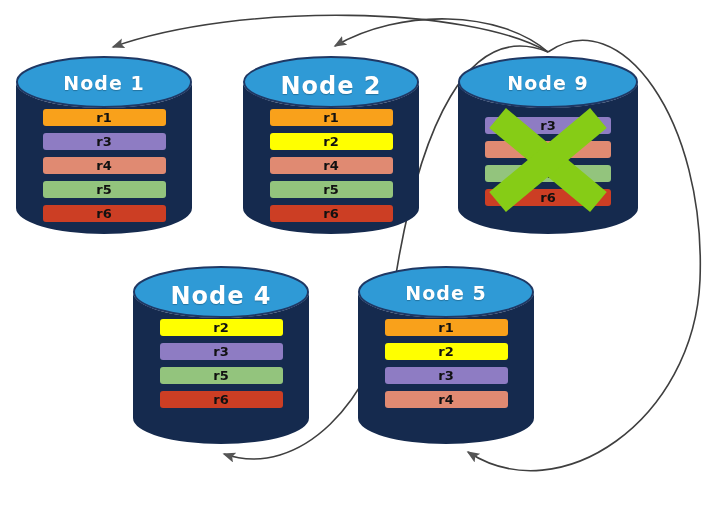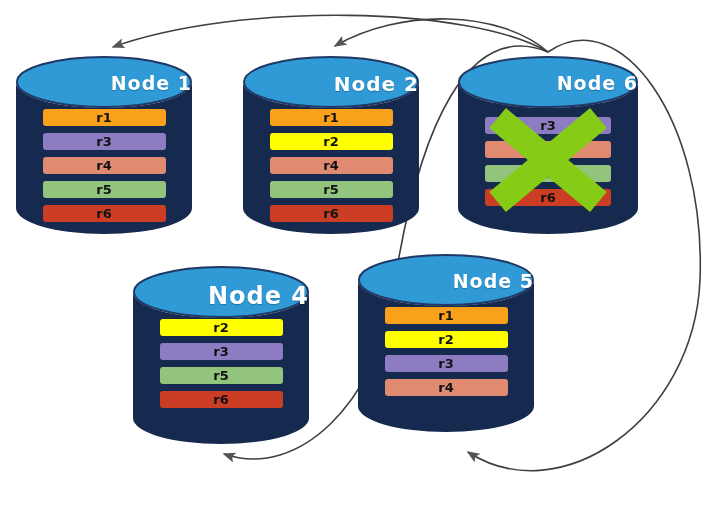--- a/index.html
+++ b/index.html
@@ -2,21 +2,21 @@
 <html><head>
 <meta charset="utf-8">
 <style>
   html,body{margin:0;padding:0;background:#ffffff;}
   body{width:708px;height:508px;overflow:hidden;font-family:"DejaVu Sans",sans-serif;}
   #stage{position:relative;width:708px;height:508px;background:#fff;}
   #edges{position:absolute;left:0;top:0;width:708px;height:508px;}
   .node{position:absolute;}
   .node svg{position:absolute;left:0;top:0;overflow:visible;}
   .node .title{
-    position:absolute;left:0;width:100%;text-align:right;
+    position:absolute;left:0;width:100%;text-align:center;
     color:#ffffff;font-weight:bold;font-family:"DejaVu Sans",sans-serif;
     letter-spacing:1px;text-shadow:0 1px 1px rgba(0,0,0,.25);
     pointer-events:none;
   }
   .recs{position:absolute;left:0;width:100%;}
   .rec{
     position:relative;margin:0 auto 7px auto;border-radius:3px;
     text-align:center;font-weight:bold;color:#111;
     font-family:"DejaVu Sans",sans-serif;line-height:1;
     display:flex;align-items:center;justify-content:center;
@@ -65,21 +65,21 @@
           <div class="rec" style="background: rgb(204, 62, 36); width: 123px; height: 17px; font-size: 13px;">
             <span>r6</span>
           </div>
         </div>
       </div>
       <div class="node" style="left: 243px; top: 56px; width: 176px; height: 178px;">
         <svg width="176" height="178" viewBox="0 0 176 178">
           <path d="M 0,26 L 0,152 A 88,26 0 0 0 176,152 L 176,26 A 88,26 0 0 1 0,26 Z" fill="#152a4e"></path>
           <ellipse cx="88" cy="26" rx="87" ry="25" fill="#2f9ad6" stroke="#1f3864" stroke-width="2"></ellipse>
         </svg>
-        <div class="title" style="top: 16px; font-size: 20px;">Node  2</div>
+        <div class="title" style="top: 16px; font-size: 24px;">Node  2</div>
         <div class="recs" style="top: 53px;">
           <div class="rec" style="background: rgb(249, 161, 27); width: 123px; height: 17px; font-size: 13px;">
             <span>r1</span>
           </div>
           <div class="rec" style="background: rgb(255, 255, 0); width: 123px; height: 17px; font-size: 13px;">
             <span>r2</span>
           </div>
           <div class="rec" style="background: rgb(224, 138, 114); width: 123px; height: 17px; font-size: 13px;">
             <span>r4</span>
           </div>
@@ -89,21 +89,21 @@
           <div class="rec" style="background: rgb(204, 62, 36); width: 123px; height: 17px; font-size: 13px;">
             <span>r6</span>
           </div>
         </div>
       </div>
       <div class="node" style="left: 458px; top: 56px; width: 180px; height: 178px;">
         <svg width="180" height="178" viewBox="0 0 180 178">
           <path d="M 0,26 L 0,152 A 90,26 0 0 0 180,152 L 180,26 A 90,26 0 0 1 0,26 Z" fill="#152a4e"></path>
           <ellipse cx="90" cy="26" rx="89" ry="25" fill="#2f9ad6" stroke="#1f3864" stroke-width="2"></ellipse>
         </svg>
-        <div class="title" style="top: 16px; font-size: 19px;">Node  6</div>
+        <div class="title" style="top: 16px; font-size: 19px;">Node  9</div>
         <div class="recs" style="top: 61px;">
           <div class="rec" style="background: rgb(142, 124, 195); width: 126px; height: 17px; font-size: 13px;">
             <span>r3</span>
           </div>
           <div class="rec" style="background: rgb(224, 138, 114); width: 126px; height: 17px; font-size: 13px;">
             <span>r4</span>
           </div>
           <div class="rec" style="background: rgb(147, 196, 125); width: 126px; height: 17px; font-size: 13px;">
             <span>r5</span>
           </div>
@@ -132,21 +132,21 @@
             <span>r3</span>
           </div>
           <div class="rec" style="background: rgb(147, 196, 125); width: 123px; height: 17px; font-size: 13px;">
             <span>r5</span>
           </div>
           <div class="rec" style="background: rgb(204, 62, 36); width: 123px; height: 17px; font-size: 13px;">
             <span>r6</span>
           </div>
         </div>
       </div>
-      <div class="node" style="left: 358px; top: 254px; width: 176px; height: 178px;">
+      <div class="node" style="left: 358px; top: 266px; width: 176px; height: 178px;">
         <svg width="176" height="178" viewBox="0 0 176 178">
           <path d="M 0,26 L 0,152 A 88,26 0 0 0 176,152 L 176,26 A 88,26 0 0 1 0,26 Z" fill="#152a4e"></path>
           <ellipse cx="88" cy="26" rx="87" ry="25" fill="#2f9ad6" stroke="#1f3864" stroke-width="2"></ellipse>
         </svg>
         <div class="title" style="top: 16px; font-size: 19px;">Node  5</div>
         <div class="recs" style="top: 53px;">
           <div class="rec" style="background: rgb(249, 161, 27); width: 123px; height: 17px; font-size: 13px;">
             <span>r1</span>
           </div>
           <div class="rec" style="background: rgb(255, 255, 0); width: 123px; height: 17px; font-size: 13px;">

